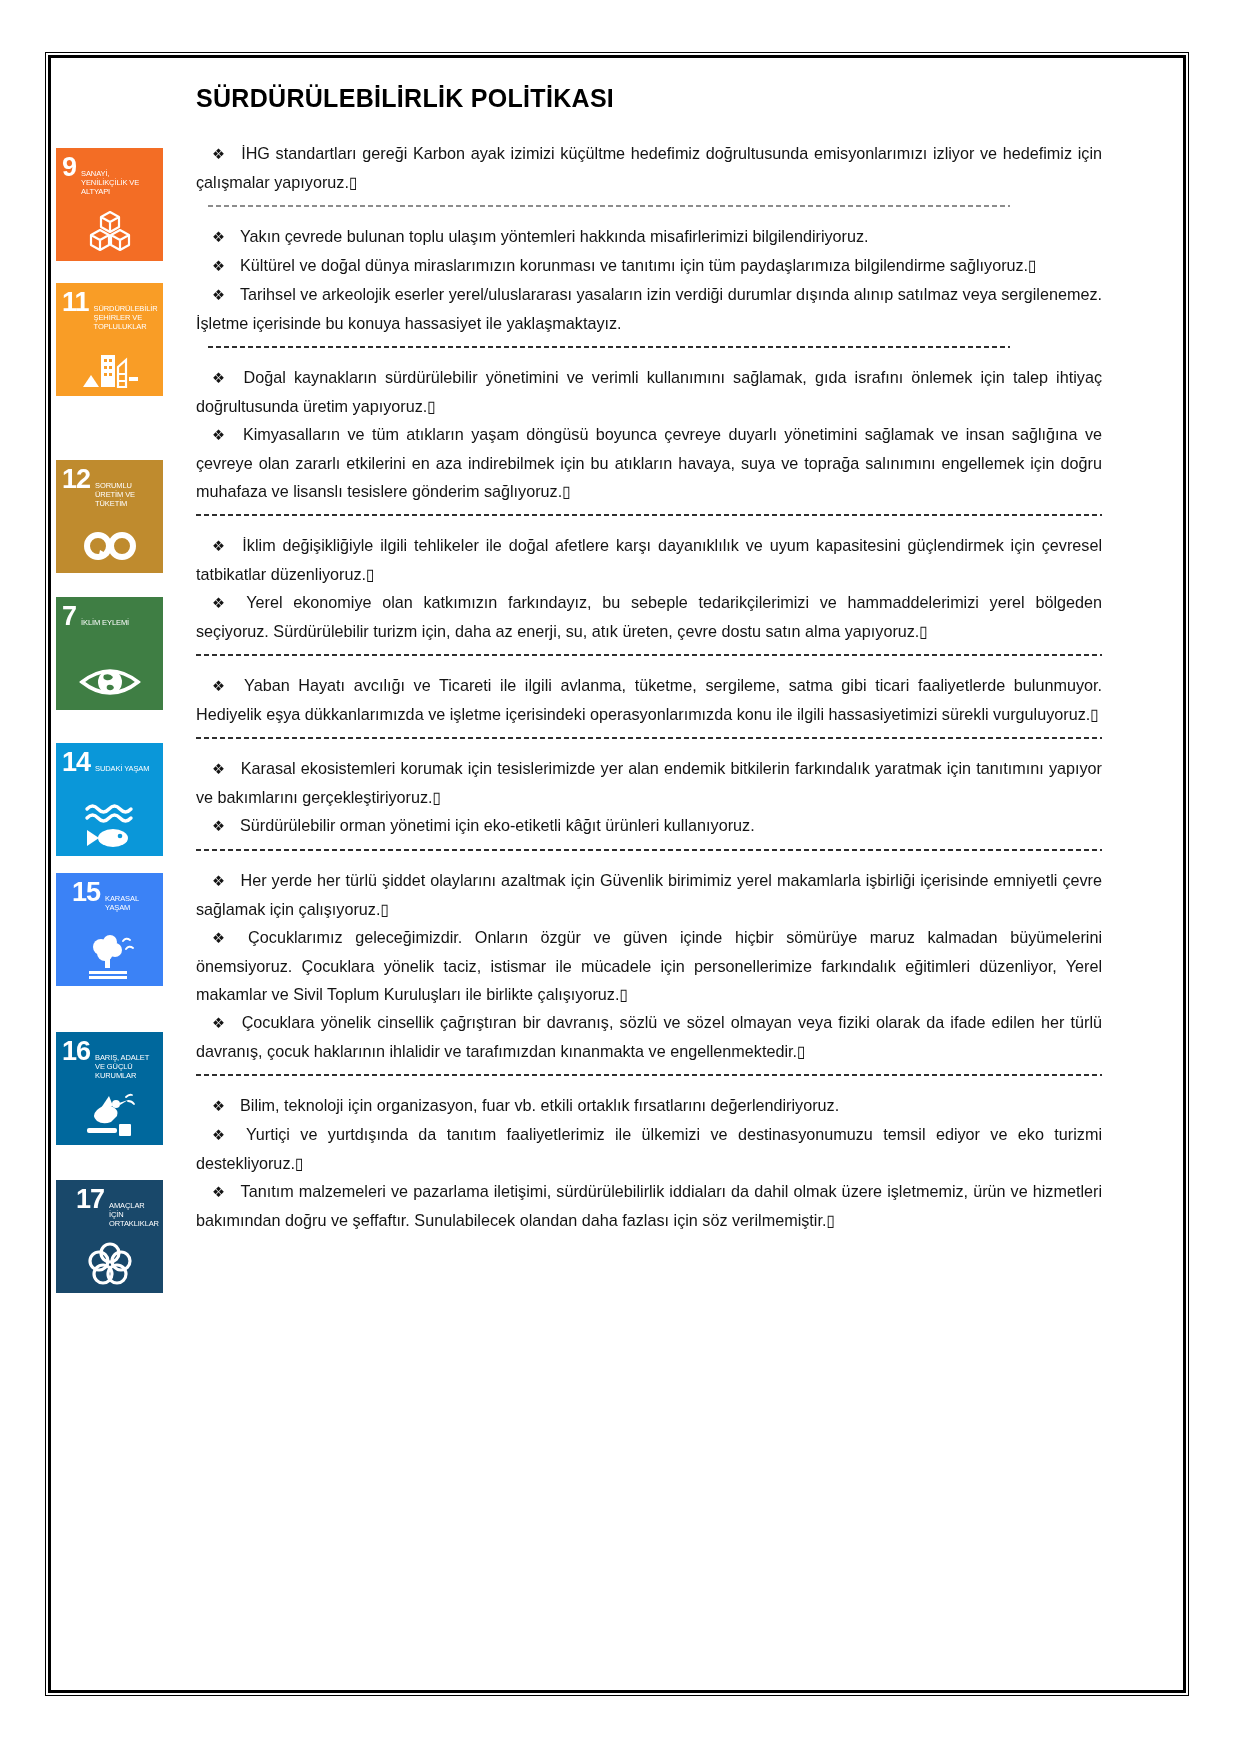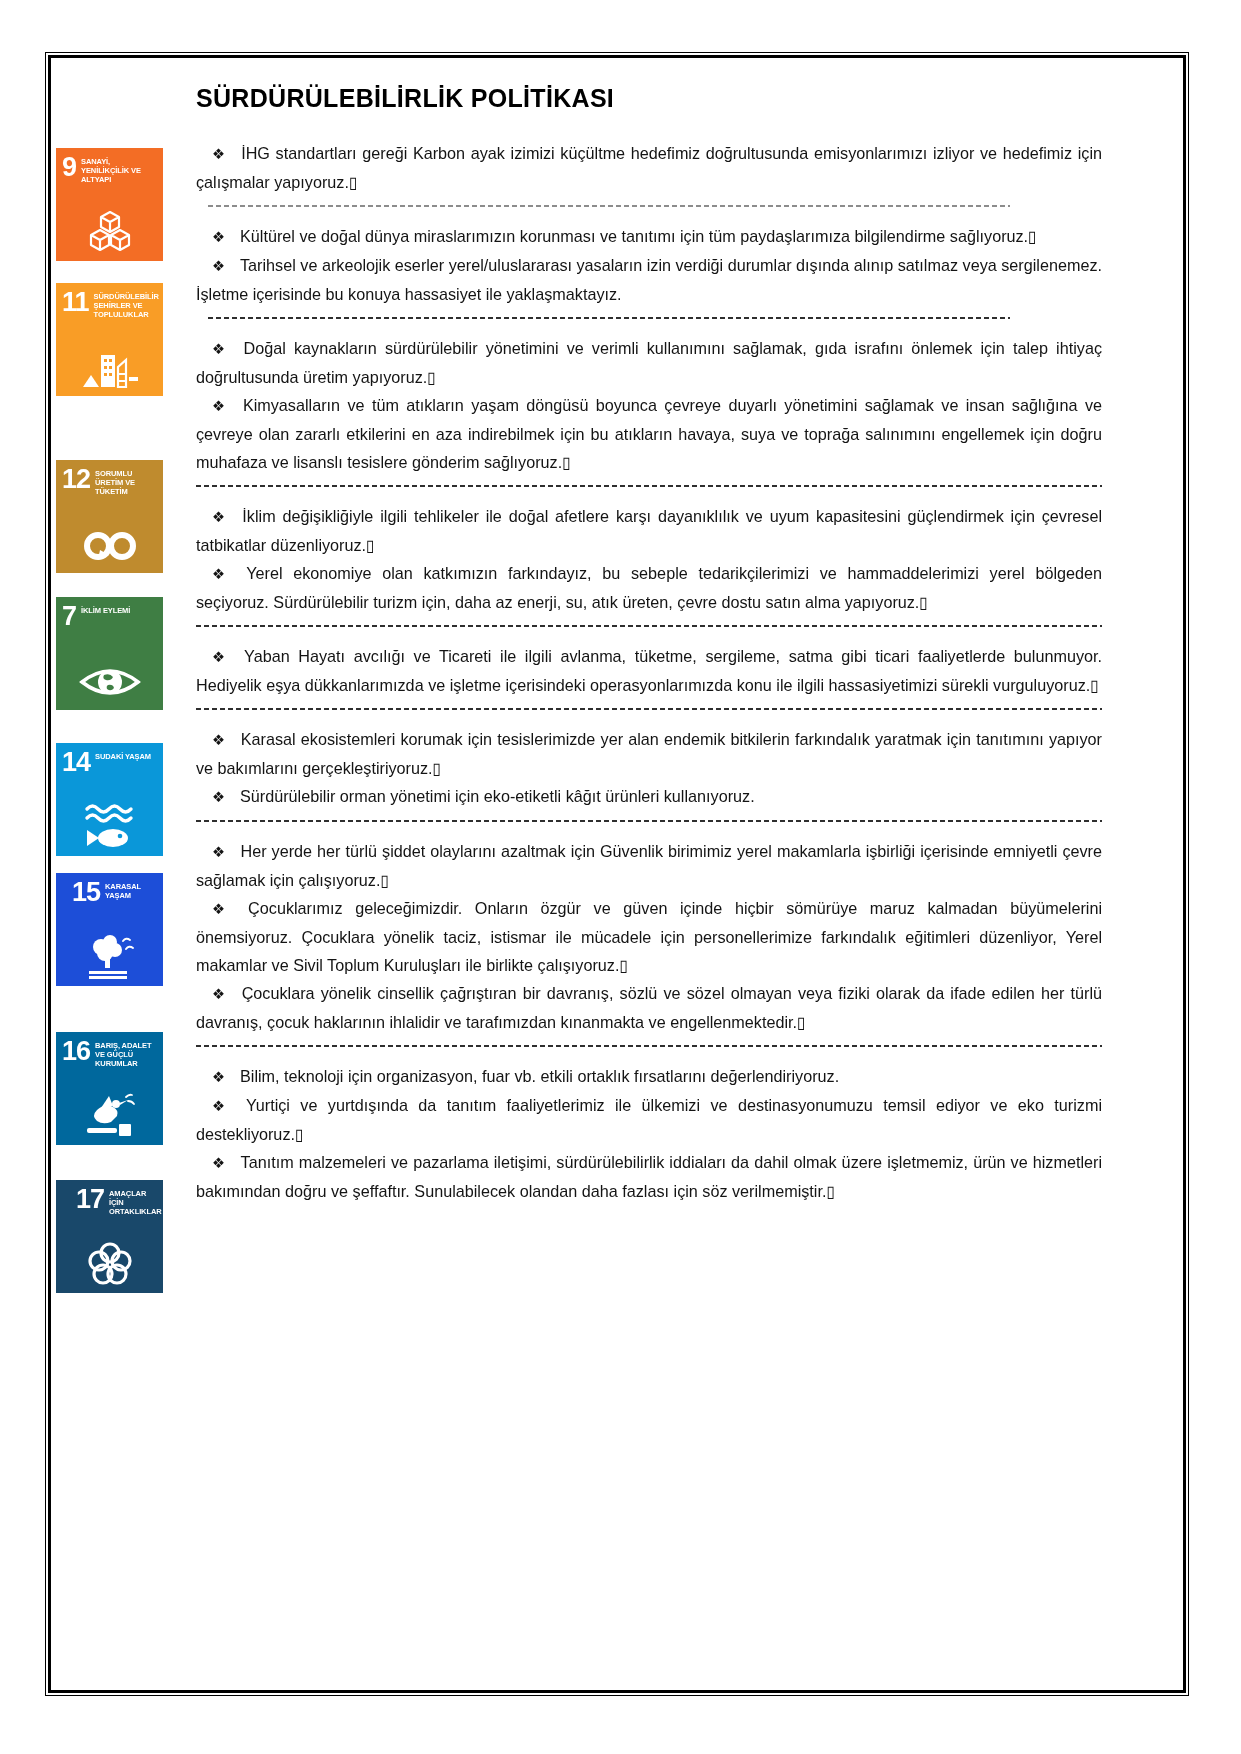--- a/index.html
+++ b/index.html
@@ -15,21 +15,21 @@
   
   .icon-rail{position:absolute;left:5px;top:0;width:107px;height:100%;}
   .tile{
     position:absolute;left:0;width:107px;height:113px;color:#fff;
     padding:7px 6px;box-sizing:border-box;overflow:hidden;
   }
   .t9 {top:90px;}  .t11{top:225px;} .t12{top:402px;} .t13{top:539px;}
   .t14{top:685px;} .t15{top:815px;} .t16{top:974px;} .t17{top:1122px;}
   .tile-head{display:flex;gap:5px;align-items:flex-start;}
   .tile-num{font-size:27px;font-weight:bold;line-height:.95;letter-spacing:-1px;}
-  .tile-label{font-size:7.5px;font-weight:bold;line-height:1.2;padding-top:2px;letter-spacing:-.1px;}
+  .tile-label{font-size:7.5px;font-weight:normal;line-height:1.2;padding-top:2px;letter-spacing:-.1px;margin-top:12px;}
   .tile-art{position:absolute;left:0;right:0;bottom:5px;display:flex;justify-content:center;}
   
   .content{margin:26px 81px 0 145px;}
   .doc-title{
     text-align:left;font-size:25px;font-weight:bold;letter-spacing:.3px;
     margin:6px 0 26px;color:#000;
   }
   .bullet{
     margin:0;font-size:16.2px;line-height:28px;text-align:justify;
     text-indent:16px;color:#141414;
@@ -140,21 +140,21 @@
           </g>
           <g fill="#fff">
             <ellipse cx="35" cy="37" rx="15" ry="9"></ellipse>
             <polygon points="21,37 9,29 9,45"></polygon>
           </g>
           <circle cx="42" cy="35" r="2.3" fill="#0A97D9"></circle>
         </svg>
       </div>
     </div>
 
-    <div class="tile t15" style="background-color: #1d4ed8; padding-left: 16px;">
+    <div class="tile t15" style="background-color: #3b82f6; padding-left: 16px;">
       <div class="tile-head">
         <span class="tile-num">15</span>
         <span class="tile-label">KARASAL YAŞAM</span>
       </div>
       <div class="tile-art">
         <svg width="62" height="52" viewBox="0 0 62 52">
           <g fill="#fff">
             <circle cx="22" cy="18" r="8"></circle>
             <circle cx="31" cy="13" r="7"></circle>
             <circle cx="36" cy="21" r="7"></circle>
@@ -217,20 +217,21 @@
   <main class="content">
 
     <h1 class="doc-title">SÜRDÜRÜLEBİLİRLİK POLİTİKASI</h1>
 
     <section>
       <p class="bullet"><span class="mk">❖</span><span class="tx">İHG standartları gereği Karbon ayak izimizi küçültme hedefimiz doğrultusunda emisyonlarımızı izliyor ve hedefimiz için çalışmalar yapıyoruz.▯</span></p>
     </section>
     <div class="sep sep-gray sep-short"></div>
 
     <section>
+      <p class="bullet"><span class="mk">❖</span><span class="tx">Yakın çevrede bulunan toplu ulaşım yöntemleri hakkında misafirlerimizi bilgilendiriyoruz.</span></p>
       <p class="bullet"><span class="mk">❖</span><span class="tx">Kültürel ve doğal dünya miraslarımızın korunması ve tanıtımı için tüm paydaşlarımıza bilgilendirme sağlıyoruz.▯</span></p>
       <p class="bullet"><span class="mk">❖</span><span class="tx">Tarihsel ve arkeolojik eserler yerel/uluslararası yasaların izin verdiği durumlar dışında alınıp satılmaz veya sergilenemez. İşletme içerisinde bu konuya hassasiyet ile yaklaşmaktayız.</span></p>
     </section>
     <div class="sep sep-dark sep-short"></div>
 
     <section>
       <p class="bullet"><span class="mk">❖</span><span class="tx">Doğal kaynakların sürdürülebilir yönetimini ve verimli kullanımını sağlamak, gıda israfını önlemek için talep ihtiyaç doğrultusunda üretim yapıyoruz.▯</span></p>
       <p class="bullet"><span class="mk">❖</span><span class="tx">Kimyasalların ve tüm atıkların yaşam döngüsü boyunca çevreye duyarlı yönetimini sağlamak ve insan sağlığına ve çevreye olan zararlı etkilerini en aza indirebilmek için bu atıkların havaya, suya ve toprağa salınımını engellemek için doğru muhafaza ve lisanslı tesislere gönderim sağlıyoruz.▯</span></p>
     </section>
     <div class="sep sep-dark"></div>

